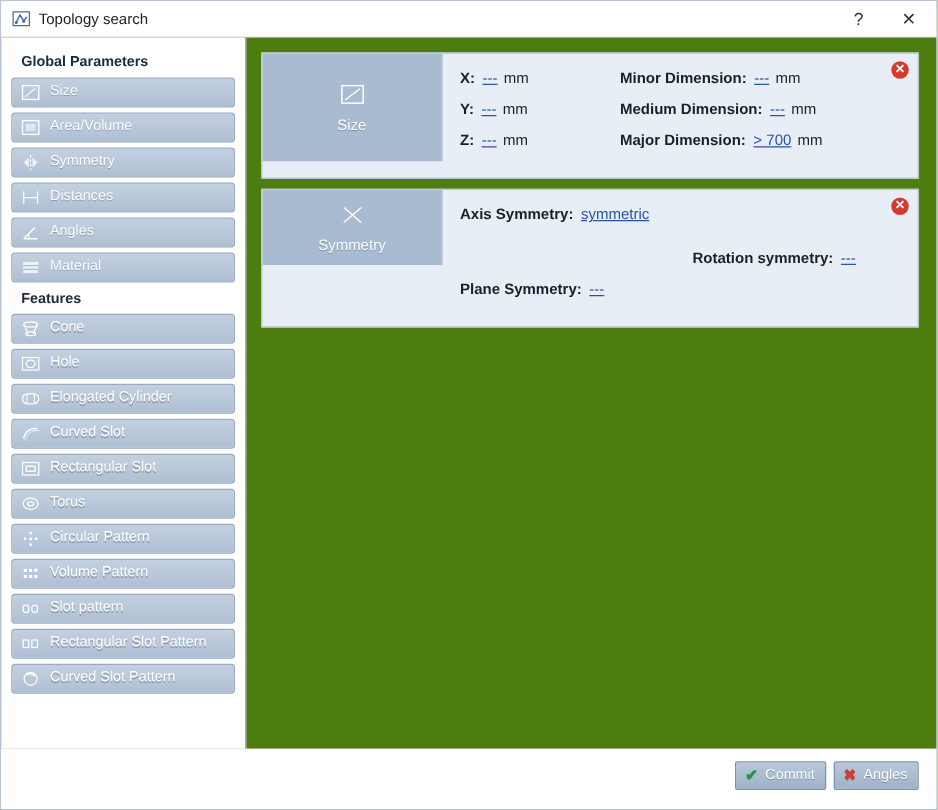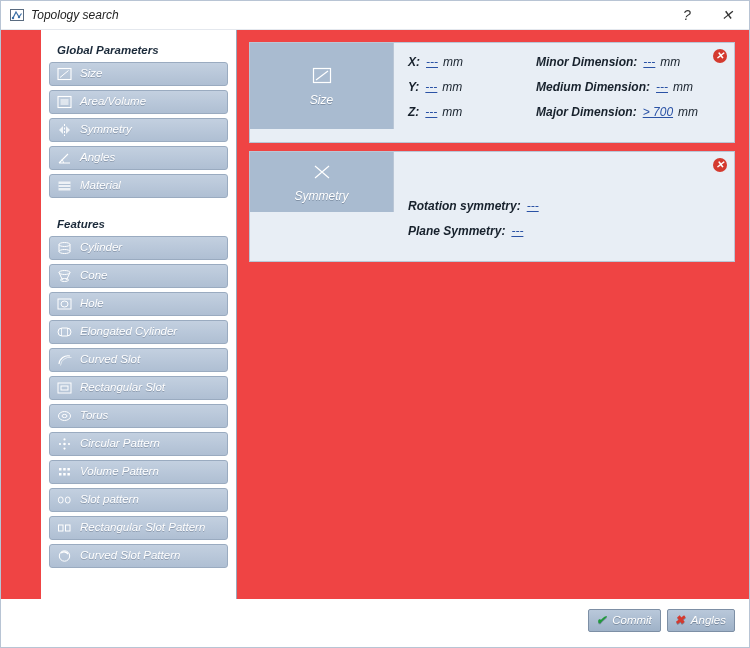--- a/index.html
+++ b/index.html
@@ -17,21 +17,20 @@
   }
   .window {
     position: relative;
     width: 750px;
     height: 648px;
     box-sizing: border-box;
     border: 1px solid #b8c4d4;
     background: #ffffff;
     display: flex;
     flex-direction: column;
-    font-style: italic;
   }
 
   
   .titlebar {
     height: 28px;
     flex: 0 0 28px;
     display: flex;
     align-items: center;
     background: #ffffff;
     border-bottom: 1px solid #e4e8ee;
@@ -60,40 +59,39 @@
     font-size: 14px;
     color: #333;
     user-select: none;
   }
 
   
   .body {
     flex: 1 1 auto;
     display: flex;
     min-height: 0;
-    background: #ef4444;
-    padding-left: 40px;
+    background: #4d7c0f;
   }
 
   
   .sidebar {
     width: 196px;
     flex: 0 0 196px;
     padding: 10px 8px 8px 8px;
     box-sizing: border-box;
     border-right: 1px solid #9aa7ba;
     background: #ffffff;
   }
   .group-title {
     font-size: 11.5px;
     font-weight: bold;
     color: #1b2a3a;
     margin: 4px 0 6px 8px;
   }
-  .group-title.spaced { margin-top: 20px; }
+  .group-title.spaced { margin-top: 7px; }
   .btn-item {
     height: 24px;
     margin: 0 0 4px 0;
     display: flex;
     align-items: center;
     background: linear-gradient(to bottom, #c3d0e0 0%, #afbfd3 100%);
     border: 1px solid #9aabc0;
     border-radius: 3px;
     padding-left: 6px;
     box-sizing: border-box;
@@ -286,20 +284,29 @@
         <span class="ico">
           <svg width="15" height="14" viewBox="0 0 15 14">
               <path d="M7.5 1 L7.5 13" stroke="#ffffff" stroke-width="1" stroke-dasharray="2,1.5"></path>
               <path d="M2 7 L6 3 L6 11 Z" fill="#ffffff" opacity="0.8"></path>
               <path d="M13 7 L9 3 L9 11 Z" fill="#ffffff" opacity="0.8"></path>
             </svg>
         </span>
         <span class="lbl">Symmetry</span>
       </div>
 
+      <div class="btn-item">
+        <span class="ico">
+          <svg width="15" height="14" viewBox="0 0 15 14">
+              <path d="M2 2 L2 12 M13 2 L13 12" stroke="#ffffff" stroke-width="1"></path>
+              <path d="M2 7 L13 7" stroke="#ffffff" stroke-width="1"></path>
+            </svg>
+        </span>
+        <span class="lbl">Distances</span>
+      </div>
 
       <div class="btn-item">
         <span class="ico">
           <svg width="15" height="14" viewBox="0 0 15 14">
               <path d="M2 12 L13 12 M2 12 L11 3" stroke="#ffffff" stroke-width="1.1" fill="none"></path>
               <path d="M6.5 12 A5 5 0 0 0 5 8.6" stroke="#ffffff" stroke-width="0.9" fill="none"></path>
             </svg>
         </span>
         <span class="lbl">Angles</span>
       </div>
@@ -309,30 +316,20 @@
           <svg width="15" height="14" viewBox="0 0 15 14">
               <rect x="1.5" y="2.5" width="12" height="9" fill="#ffffff" opacity="0.75"></rect>
               <path d="M1.5 5.5 H13.5 M1.5 8.5 H13.5" stroke="#a9bbd0" stroke-width="0.9"></path>
             </svg>
         </span>
         <span class="lbl">Material</span>
       </div>
 
       <div class="group-title spaced">Features</div>
 
-      <div class="btn-item">
-        <span class="ico">
-          <svg width="15" height="14" viewBox="0 0 15 14">
-              <ellipse cx="7.5" cy="3.5" rx="5.5" ry="2" fill="none" stroke="#ffffff"></ellipse>
-              <path d="M2 3.5 V10.5 M13 3.5 V10.5" stroke="#ffffff"></path>
-              <ellipse cx="7.5" cy="10.5" rx="5.5" ry="2" fill="none" stroke="#ffffff"></ellipse>
-            </svg>
-        </span>
-        <span class="lbl">Cylinder</span>
-      </div>
 
       <div class="btn-item">
         <span class="ico">
           <svg width="15" height="14" viewBox="0 0 15 14">
               <ellipse cx="7.5" cy="3.5" rx="5.5" ry="2" fill="none" stroke="#ffffff"></ellipse>
               <path d="M2 3.5 L5.5 11 M13 3.5 L9.5 11" stroke="#ffffff"></path>
               <ellipse cx="7.5" cy="11" rx="4" ry="1.5" fill="none" stroke="#ffffff"></ellipse>
             </svg>
         </span>
         <span class="lbl">Cone</span>
@@ -509,20 +506,26 @@
         <div class="card-head">
           <span class="big-ico">
             <svg width="20" height="18" viewBox="0 0 20 18">
                 <path d="M3 15 L17 3 M3 3 L17 15" stroke="#ffffff" stroke-width="1.2" fill="none"></path>
               </svg>
           </span>
           <span>Symmetry</span>
         </div>
         <div class="card-body">
           <div class="sym-row">
+            <div class="sym-col-a">
+              <div class="field">
+                <span class="f-label">Axis Symmetry:</span>
+                <span class="f-value">symmetric</span>
+              </div>
+            </div>
             <div class="sym-col-b">
               <div class="field">
                 <span class="f-label">Rotation symmetry:</span>
                 <span class="f-value">---</span>
               </div>
             </div>
           </div>
           <div class="sym-row">
             <div class="sym-col-a">
               <div class="field">

